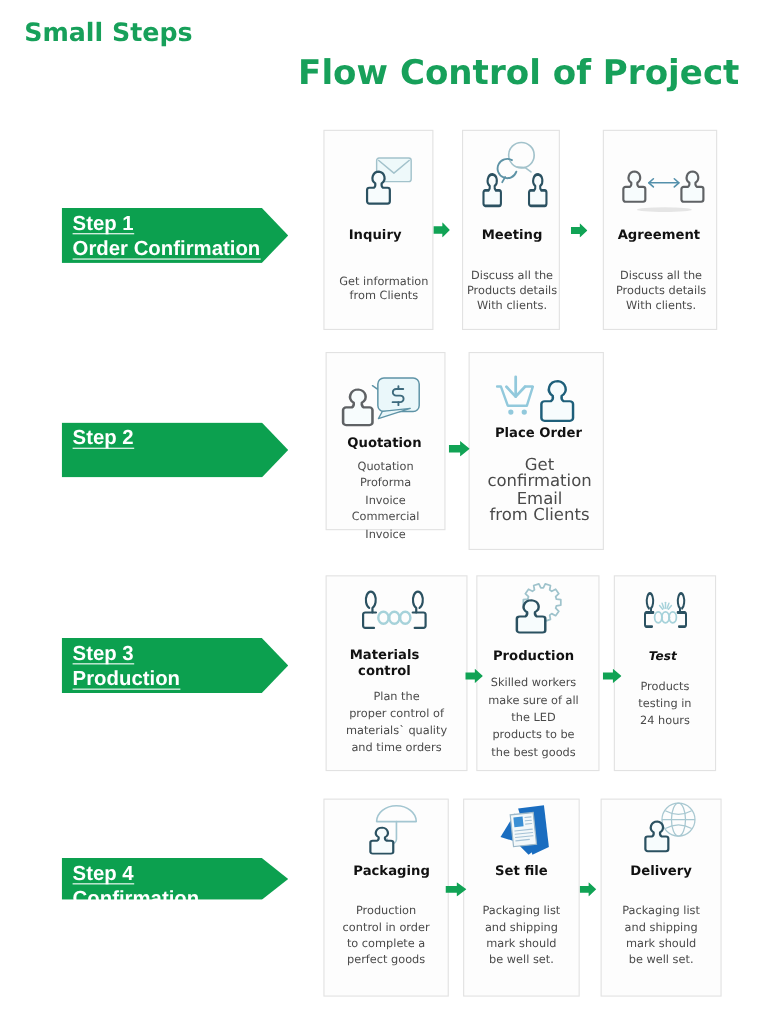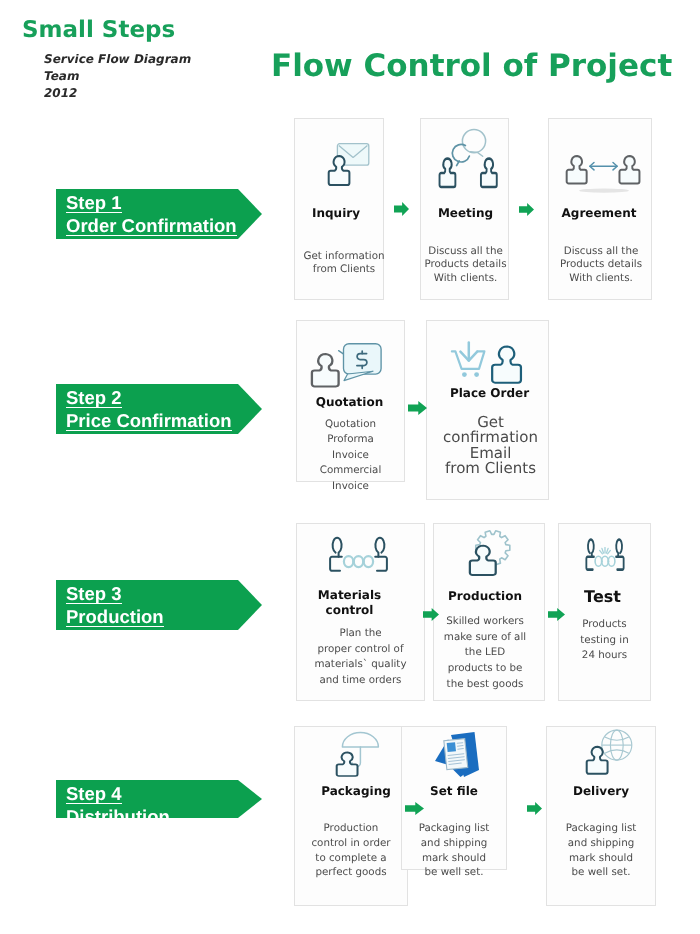--- a/index.html
+++ b/index.html
@@ -41,61 +41,55 @@
   .conn svg{display:block;}
 
 </style>
 </head>
 <body>
 
 <div id="page">
 
   <div class="abs" id="brand" style="color: rgb(23, 160, 90);">Small Steps</div>
 
-  <div class="abs" id="subtitle" style="color: rgb(42, 42, 42);">
-    <div>Service Flow Diagram</div>
-    <div>Team</div>
-    <div>2012</div>
-  </div>
 
   <div class="abs" id="maintitle" style="color: rgb(23, 160, 90);">Flow Control of Project</div>
 
   <div id="steps-layer">
       <div class="step" style="left: 56px; top: 189px; width: 206px; height: 50px;">
         <div class="shape" style="background: rgb(12, 160, 79); clip-path: polygon(0px 0px, 182px 0px, 100% 50%, 182px 100%, 0px 100%);"></div>
         <div class="txt" style="left: 10px; top: 2px;">
           <div style="line-height: 23px; font-size: 18.5px; font-family: &quot;Liberation Sans&quot;, sans-serif;"><span class="u">Step 1</span></div>
           <div style="line-height: 23px; font-size: 18.5px; font-family: &quot;Liberation Sans&quot;, sans-serif;"><span class="u">Order Confirmation</span></div>
         </div>
       </div>
       <div class="step" style="left: 56px; top: 384px; width: 206px; height: 50px;">
         <div class="shape" style="background: rgb(12, 160, 79); clip-path: polygon(0px 0px, 182px 0px, 100% 50%, 182px 100%, 0px 100%);"></div>
         <div class="txt" style="left: 10px; top: 2px;">
           <div style="line-height: 23px; font-size: 18.5px; font-family: &quot;Liberation Sans&quot;, sans-serif;"><span class="u">Step 2</span></div>
-          <div style="line-height: 23px; font-size: 18.5px; font-family: &quot;Liberation Sans&quot;, sans-serif;"><span class="u">Price Confirmation</span></div>
         </div>
       </div>
       <div class="step" style="left: 56px; top: 580px; width: 206px; height: 50px;">
         <div class="shape" style="background: rgb(12, 160, 79); clip-path: polygon(0px 0px, 182px 0px, 100% 50%, 182px 100%, 0px 100%);"></div>
         <div class="txt" style="left: 10px; top: 2px;">
           <div style="line-height: 23px; font-size: 18.5px; font-family: &quot;Liberation Sans&quot;, sans-serif;"><span class="u">Step 3</span></div>
           <div style="line-height: 23px; font-size: 18.5px; font-family: &quot;Liberation Sans&quot;, sans-serif;"><span class="u">Production</span></div>
         </div>
       </div>
       <div class="step" style="left: 56px; top: 780px; width: 206px; height: 38px;">
         <div class="shape" style="background: rgb(12, 160, 79); clip-path: polygon(0px 0px, 182px 0px, 100% 50%, 182px 100%, 0px 100%);"></div>
         <div class="txt" style="left: 10px; top: 2px;">
           <div style="line-height: 23px; font-size: 18.5px; font-family: &quot;Liberation Sans&quot;, sans-serif;"><span class="u">Step 4</span></div>
-          <div style="line-height: 23px; font-size: 18.5px; font-family: &quot;Liberation Sans&quot;, sans-serif;"><span class="u">Distribution</span></div>
+          <div style="line-height: 23px; font-size: 18.5px; font-family: &quot;Liberation Sans&quot;, sans-serif;"><span class="u">Confirmation</span></div>
         </div>
       </div>
     </div>
 
   <div id="cards-layer">
-      <div class="card" style="left: 294px; top: 118px; width: 90px; height: 182px; border-color: rgb(226, 226, 226);">
+      <div class="card" style="left: 294px; top: 118px; width: 100px; height: 182px; border-color: rgb(226, 226, 226);">
         <div class="ico" style="top: 24px; margin-left: 10px;">
           <svg width="42" height="43" viewBox="0 0 42 43" style="display:block;margin:0 auto;overflow:visible">
             <g stroke="#a2c2cb" fill="#eef9fa" stroke-width="1.3" stroke-linejoin="round">
               <rect x="9.4" y="0.7" width="31.4" height="21.4" rx="2.2"></rect>
             </g>
             <path d="M10.8 2.4 L25.1 14.4 L39.4 2.4" fill="none" stroke="#a2c2cb" stroke-width="1.3" stroke-linejoin="round"></path>
             <g transform="translate(0,12)">
               <path d="M11.5 1.0 a5.9 5.9 0 0 0 -3.35 10.75 c0.3 1.9 0 3.1 -1.3 3.95 h-4.05 a2.1 2.1 0 0 0 -2.1 2.1 v10.2 a2.1 2.1 0 0 0 2.1 2.1 h16.5 a2.1 2.1 0 0 0 2.1 -2.1 v-10.2 a2.1 2.1 0 0 0 -2.1 -2.1 h-4.05 c-1.3 -0.85 -1.6 -2.05 -1.3 -3.95 A5.9 5.9 0 0 0 11.5 1.0 Z" fill="#f7fcfd" stroke="#2b5161" stroke-width="2" stroke-linejoin="round" stroke-linecap="round"></path>
             </g>
           </svg>
@@ -296,21 +290,21 @@
             </g>
             <g fill="none" stroke="#a6d2da" stroke-width="1.3" stroke-linecap="round">
               <path d="M20.0 11.6 V17.0"></path>
               <path d="M16.9 12.4 L18.6 17.2"></path>
               <path d="M23.1 12.4 L21.4 17.2"></path>
               <path d="M14.6 14.4 L17.4 17.8"></path>
               <path d="M25.4 14.4 L22.6 17.8"></path>
             </g>
           </svg>
         </div>
-        <div class="ttl" style="top: 65px; margin-left: -2px; font-size: 16px; line-height: 15.2px;">
+        <div class="ttl" style="top: 65px; margin-left: -2px; font-size: 11px; line-height: 15.2px; font-style: italic;">
           <div>Test</div>
         </div>
         <div class="bdy" style="top: 93px; margin-left: 0px; font-size: 10.3px; line-height: 15.7px;">
           <div>Products</div>
           <div>testing in</div>
           <div>24 hours</div>
         </div>
       </div>
       <div class="conn" style="left: 423px; top: 608px;">
         <svg width="16" height="13" viewBox="0 0 34 28" preserveAspectRatio="none">
@@ -337,21 +331,21 @@
         <div class="ttl" style="top: 58px; margin-left: 5px; font-size: 12px; line-height: 13px;">
           <div>Packaging</div>
         </div>
         <div class="bdy" style="top: 94px; margin-left: 0px; font-size: 10.3px; line-height: 14.8px;">
           <div>Production</div>
           <div>control in order</div>
           <div>to complete a</div>
           <div>perfect goods</div>
         </div>
       </div>
-      <div class="card" style="left: 401px; top: 726px; width: 106px; height: 144px; border-color: rgb(226, 226, 226);">
+      <div class="card" style="left: 421px; top: 726px; width: 106px; height: 180px; border-color: rgb(226, 226, 226);">
         <div class="ico" style="top: 4px; margin-left: 3px;">
           <svg width="46" height="47" viewBox="0 0 46 47" style="display:block;margin:0 auto;overflow:visible">
             <path d="M17.0 4.0 L40.5 1.0 L45.0 39.0 L30.0 46.0 Z" fill="#1a6dc0"></path>
             <path d="M1.0 30.0 L14.0 8.5 L18.5 14.0 L14.5 34.0 Z" fill="#1a6dc0"></path>
             <path d="M14.0 33.5 L38.0 37.5 L26.5 46.0 Z" fill="#1a6dc0"></path>
             <g transform="rotate(-6 24 24)">
               <rect x="11.4" y="8.4" width="21.0" height="29.0" fill="#f3f8fa" stroke="#9cb8c9" stroke-width="1.1"></rect>
               <rect x="14.0" y="11.0" width="8.4" height="9.0" fill="#3b8fd4"></rect>
               <g stroke="#a5c2d6" stroke-width="1.0" stroke-linecap="round">
                 <path d="M24.4 12.2 h5.6 M24.4 15.2 h5.6 M24.4 18.2 h5.6"></path>

